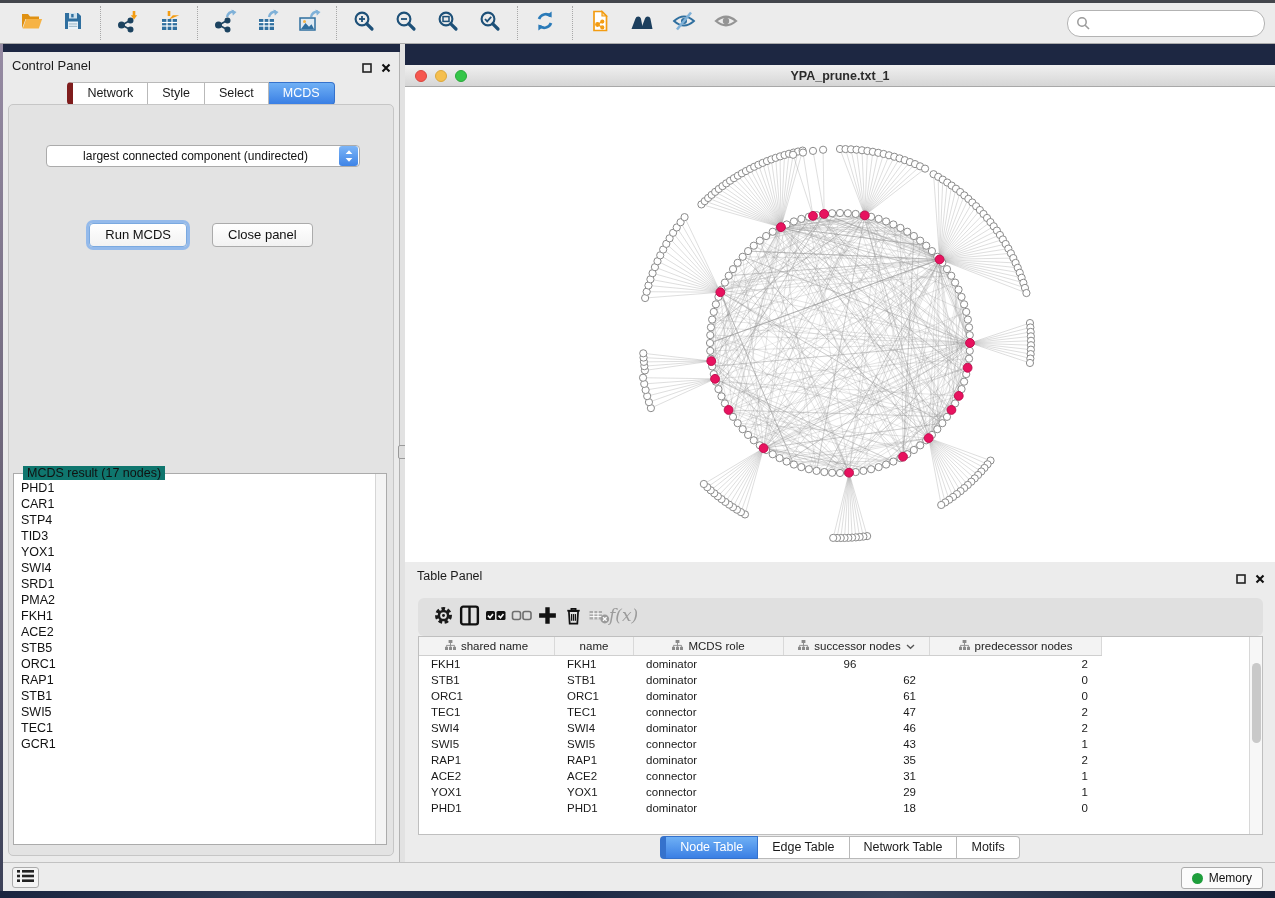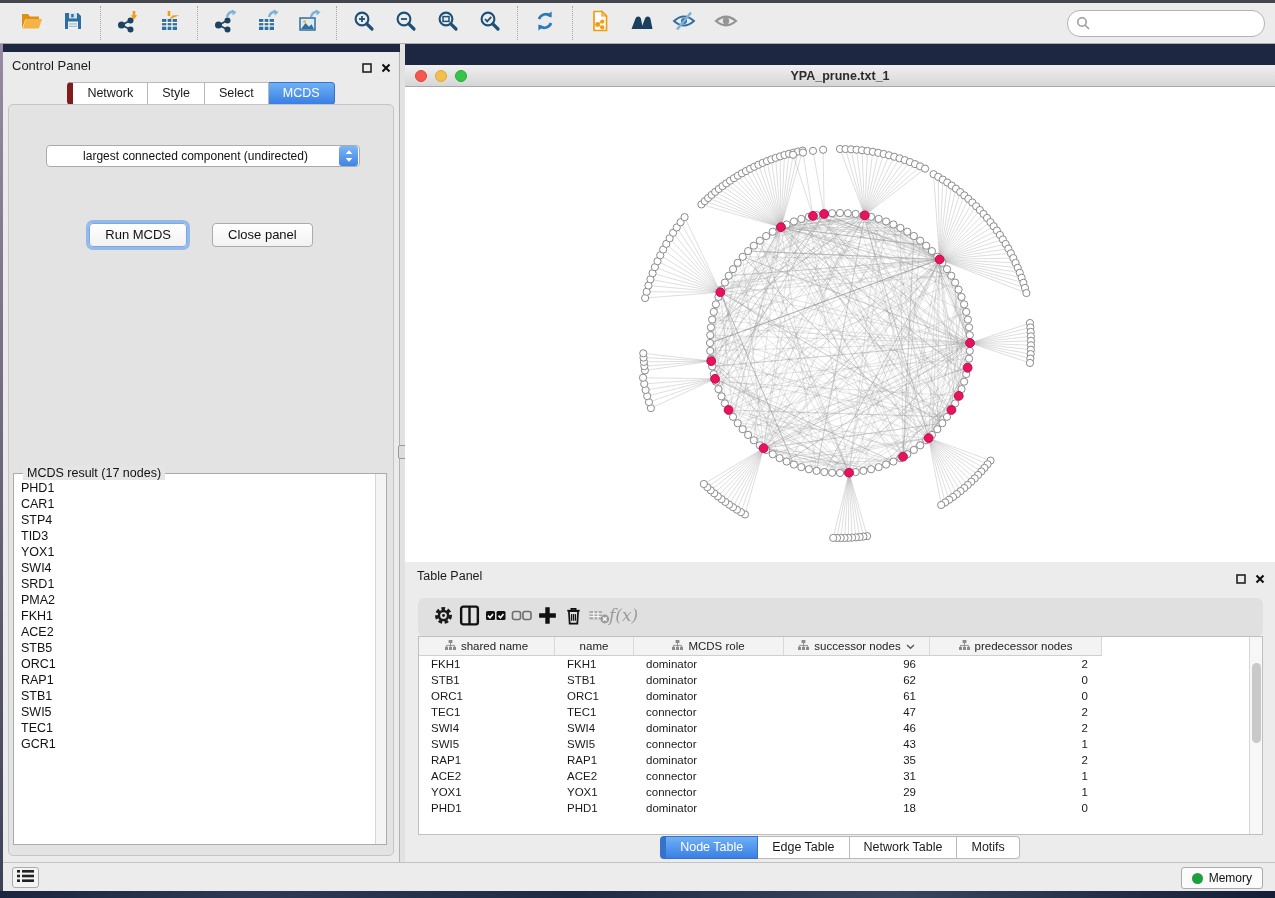--- a/index.html
+++ b/index.html
@@ -44,21 +44,21 @@
     border:1px solid #ababab; border-radius:4px; font-size:12px; color:#111; display:flex; align-items:center; }
   .opt-select .val { flex:1; text-align:center; padding-left:6px; white-space:nowrap; overflow:hidden; }
   .opt-stepper { width:19px; height:20px; margin:0 1px; border-radius:3px;
     background:linear-gradient(#7cb5f7,#3f84e6); display:flex; align-items:center; justify-content:center; }
   .btn-row { position:absolute; left:0; top:74px; width:100%; display:flex; justify-content:center; gap:25px;margin-top:44px; }
   .mac-btn { background:linear-gradient(#ffffff,#f2f2f2); border:1px solid #ababab; border-radius:4px;
     font-size:13px; color:#111; padding:3px 15px 4px; min-width:90px; text-align:center; }
   .mac-btn.focus { box-shadow:0 0 0 3px rgba(95,158,240,.6); border-color:#7aa9e0; }
   .result-box { position:absolute; left:4px; top:368px; width:374px; height:372px;
     border:1px solid #ababab; background:#fff; }
-  .result-legend { position:absolute; left:9px; top:-8px; background:#e5e5e5; padding:0 4px;
+  .result-legend { position:absolute; left:9px; top:-8px; background:#0f766e; padding:0 4px;
     font-size:12.5px; color:#111; }
   .result-list { position:absolute; left:0; top:2px; width:362px; height:368px; overflow:hidden;
     font-size:12.5px; color:#111; padding:4px 0 0 7px; line-height:16px; }
   .result-scroll { position:absolute; right:0; top:0; width:11px; height:100%; background:#f4f4f4;
     border-left:1px solid #d6d6d6; }
 
   
   .v-divider { position:absolute; left:400px; top:44px; width:5px; height:818px; background:#e2e2e2; }
   .split-handle { position:absolute; left:-2px; top:401px; width:9px; height:14px; background:#ddd;
     border:1px solid #9a9a9a; border-radius:2px; }
@@ -1302,21 +1302,21 @@
                 <path d="M5.5 3v2.4M1.5 6.8V5.4h8v1.4M5.5 5.4v1.4" stroke="#8a8a8a" stroke-width="0.9" fill="none"></path>
               </svg></span>
             <span>predecessor nodes</span>
           </div>
         </div>
       <div class="tbl-body" id="tbl-body">
           <div class="tr">
             <div class="td" style="width: 136px; padding-left: 12px;">FKH1</div>
             <div class="td" style="width: 79px; padding-left: 12px;">FKH1</div>
             <div class="td" style="width: 150px; padding-left: 12px;">dominator</div>
-            <div class="td" style="width: 146px; text-align: right; padding-right: 14px;">96</div>
+            <div class="td" style="width: 146px; text-align: center; padding-right: 14px;">96</div>
             <div class="td" style="width: 172px; text-align: right; padding-right: 14px;">2</div>
           </div>
           <div class="tr">
             <div class="td" style="width: 136px; padding-left: 12px;">STB1</div>
             <div class="td" style="width: 79px; padding-left: 12px;">STB1</div>
             <div class="td" style="width: 150px; padding-left: 12px;">dominator</div>
             <div class="td" style="width: 146px; text-align: right; padding-right: 14px;">62</div>
             <div class="td" style="width: 172px; text-align: right; padding-right: 14px;">0</div>
           </div>
           <div class="tr">

